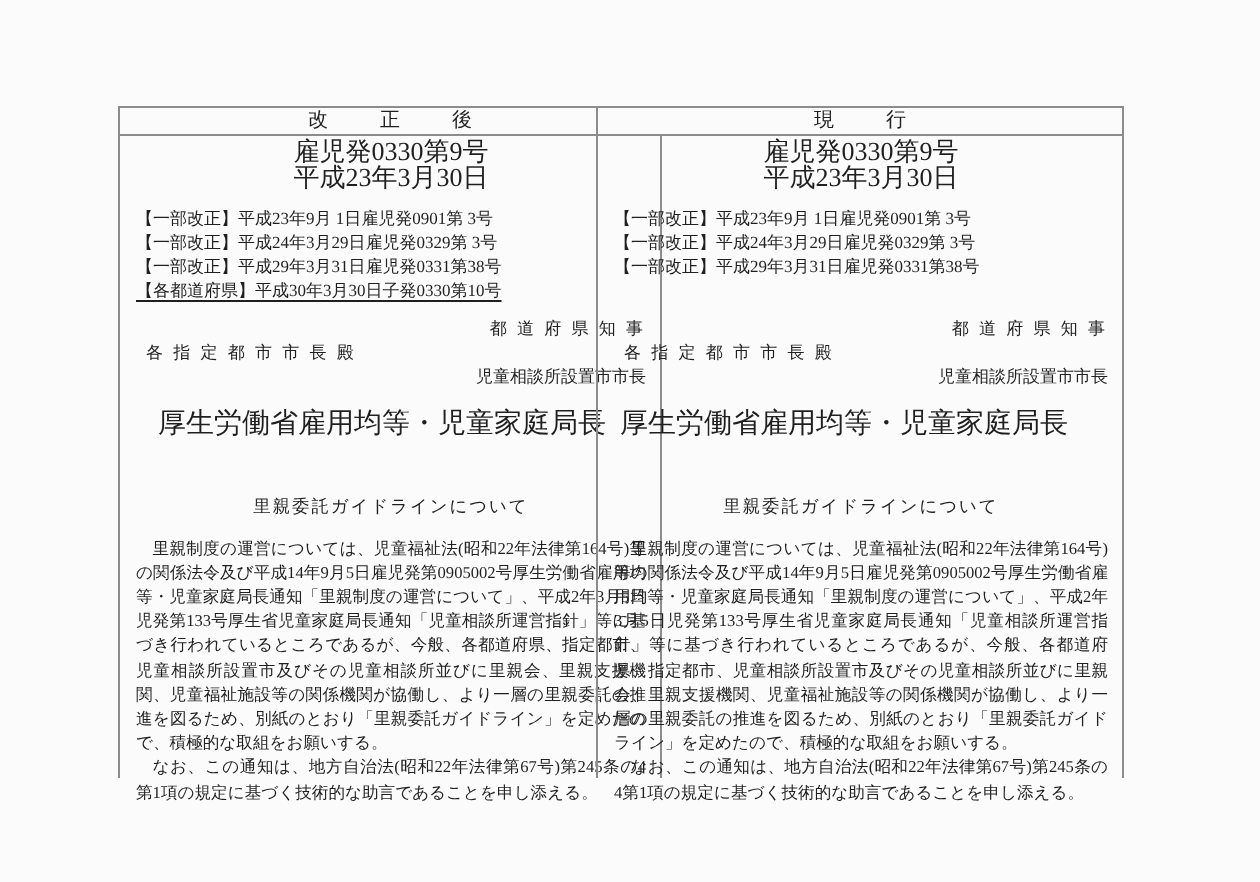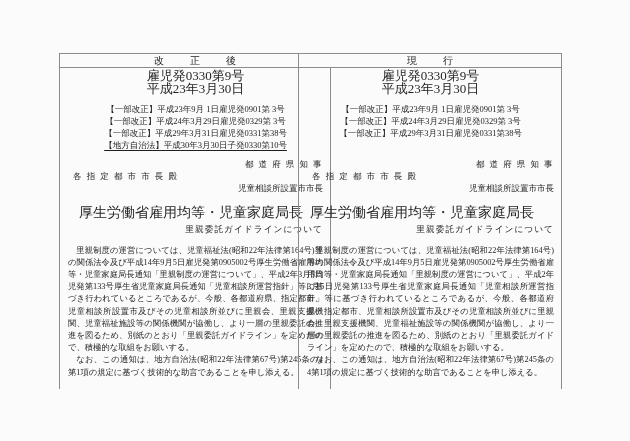--- a/index.html
+++ b/index.html
@@ -36,21 +36,21 @@
   }
   .docline {
     text-align: center;
     font-size: 13px;
     line-height: 12.5px;
     white-space: nowrap;
   }
   .amendments {
     margin-top: 8px;
     height: 49px;
-    text-align: center;
+    text-align: left;
     font-size: 8.5px;
     line-height: 12.1px;
   }
   .amend-line { white-space: nowrap; }
   .amend-underline { text-decoration: underline; text-underline-offset: 2px; }
   .addressee {
     margin-top: 6px;
     margin-left: 5px;
     font-size: 8.5px;
     line-height: 12.2px;
@@ -59,22 +59,22 @@
   .addr-indent { margin-left: 15px; text-align: right; }
   .sender {
     margin-top: 12px;
     text-align: right;
     padding-right: 20px;
     font-size: 14px;
     line-height: 12px;
     white-space: nowrap;
   }
   .subject {
-    margin-top: 4px;
-    text-align: right;
+    margin-top: 28px;
+    text-align: center;
     font-size: 8.7px;
     letter-spacing: 1px;
     line-height: 12px;
   }
   .para {
     margin: 10px 0 0 0;
     font-size: 8.3px;
     line-height: 12.2px;
     text-align: justify;
     text-indent: 8.3px;
@@ -88,21 +88,21 @@
 
   <div class="col col-revised">
     <div class="col-header">改　正　後</div>
     <div class="col-body">
       <div class="docline">雇児発0330第9号</div>
       <div class="docline">平成23年3月30日</div>
       <div class="amendments">
         <div class="amend-line">【一部改正】平成23年9月 1日雇児発0901第 3号</div>
         <div class="amend-line">【一部改正】平成24年3月29日雇児発0329第 3号</div>
         <div class="amend-line">【一部改正】平成29年3月31日雇児発0331第38号</div>
-        <div class="amend-line amend-underline">【地方自治法】平成30年3月30日子発0330第10号</div>
+        <div class="amend-line amend-underline">【各都道府県】平成30年3月30日子発0330第10号</div>
       </div>
       <div class="addressee">
         <div class="addr-spaced addr-indent">都 道 府 県 知 事</div>
         <div class="addr-spaced">各 指 定 都 市 市 長 殿</div>
         <div class="addr-indent">児童相談所設置市市長</div>
       </div>
       <div class="sender">厚生労働省雇用均等・児童家庭局長</div>
       <div class="subject">里親委託ガイドラインについて</div>
       <p class="para">里親制度の運営については、児童福祉法(昭和22年法律第164号)等の関係法令及び平成14年9月5日雇児発第0905002号厚生労働省雇用均等・児童家庭局長通知「里親制度の運営について」、平成2年3月5日児発第133号厚生省児童家庭局長通知「児童相談所運営指針」等に基づき行われているところであるが、今般、各都道府県、指定都市、児童相談所設置市及びその児童相談所並びに里親会、里親支援機関、児童福祉施設等の関係機関が協働し、より一層の里親委託の推進を図るため、別紙のとおり「里親委託ガイドライン」を定めたので、積極的な取組をお願いする。</p>
       <p class="para">なお、この通知は、地方自治法(昭和22年法律第67号)第245条の4第1項の規定に基づく技術的な助言であることを申し添える。</p>

